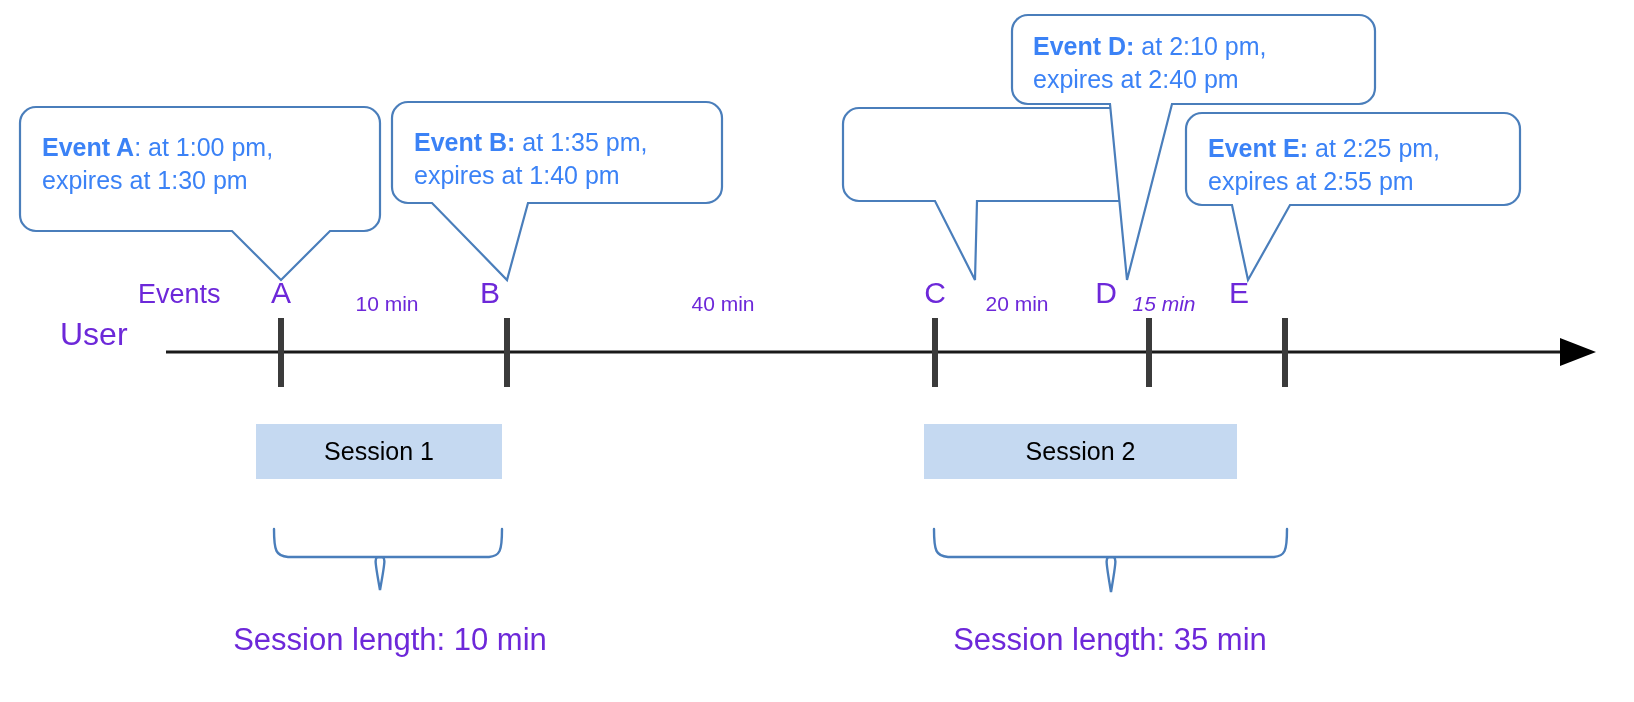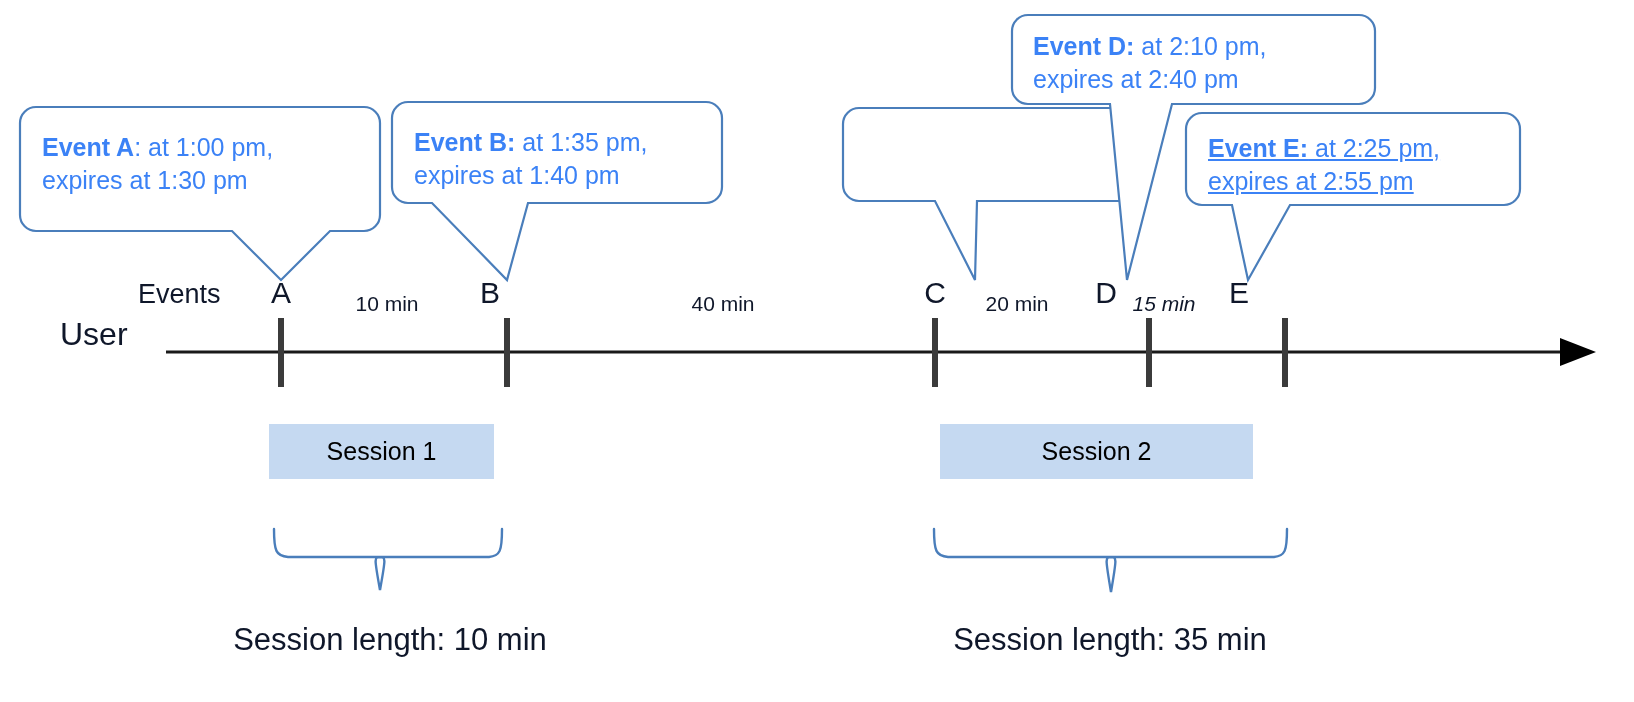--- a/index.html
+++ b/index.html
@@ -53,21 +53,21 @@
     background: #c5d9f1;
     display: flex;
     align-items: center;
     justify-content: center;
     font-size: 25px;
     color: #000000;
   }
   .txt {
     position: absolute;
     white-space: nowrap;
-    color: #0f172a;
+    color: #6d28d9;
   }
   .callout-text {
     position: absolute;
     white-space: nowrap;
     font-size: 25px;
     line-height: 33px;
     color: #3b82f6;
   }
   .callout-text b {
     font-weight: bold;
@@ -148,39 +148,39 @@
     <div><b>Event B:</b><span> at 1:35 pm,</span></div>
     <div>expires at 1:40 pm</div>
   </div>
 
 
   <div class="callout-text" style="left:1033px; top:30px;">
     <div><b>Event D:</b><span> at 2:10 pm,</span></div>
     <div>expires at 2:40 pm</div>
   </div>
 
-  <div class="callout-text" style="left:1208px; top:132px;text-decoration:underline;">
+  <div class="callout-text" style="left:1208px; top:132px;">
     <div><b>Event E:</b><span> at 2:25 pm,</span></div>
     <div>expires at 2:55 pm</div>
   </div>
 
   <div class="txt user-label" style="left:60px; top:334px; transform:translateY(-50%);">User</div>
 
   <div class="txt events-label" style="left:138px; top:279px;">Events</div>
 
   <div class="txt evt-letter" style="left:281px; top:276px; transform:translateX(-50%);">A</div>
   <div class="txt evt-letter" style="left:490px; top:276px; transform:translateX(-50%);">B</div>
   <div class="txt evt-letter" style="left:935px; top:276px; transform:translateX(-50%);">C</div>
   <div class="txt evt-letter" style="left:1106px; top:276px; transform:translateX(-50%);">D</div>
   <div class="txt evt-letter" style="left:1239px; top:276px; transform:translateX(-50%);">E</div>
 
   <div class="txt interval-label" style="left:387px; top:292px; transform:translateX(-50%);">10 min</div>
   <div class="txt interval-label" style="left:723px; top:292px; transform:translateX(-50%);">40 min</div>
   <div class="txt interval-label" style="left:1017px; top:292px; transform:translateX(-50%);">20 min</div>
   <div class="txt interval-label" style="left:1164px; top:292px; transform:translateX(-50%);font-style:italic;">15 min</div>
 
-  <div class="session-bar" style="left:269px; top:424px; width:225px; height:55px;">Session 1</div>
-  <div class="session-bar" style="left:924px; top:424px; width:313px; height:55px;margin-left:16px;">Session 2</div>
+  <div class="session-bar" style="left:256px; top:424px; width:246px; height:55px;">Session 1</div>
+  <div class="session-bar" style="left:924px; top:424px; width:313px; height:55px;">Session 2</div>
 
   <div class="txt session-length-label" style="left:390px; top:622px; transform:translateX(-50%);">Session length: 10 min</div>
   <div class="txt session-length-label" style="left:1110px; top:622px; transform:translateX(-50%);">Session length: 35 min</div>
 
 </div>
 
 </body></html>

